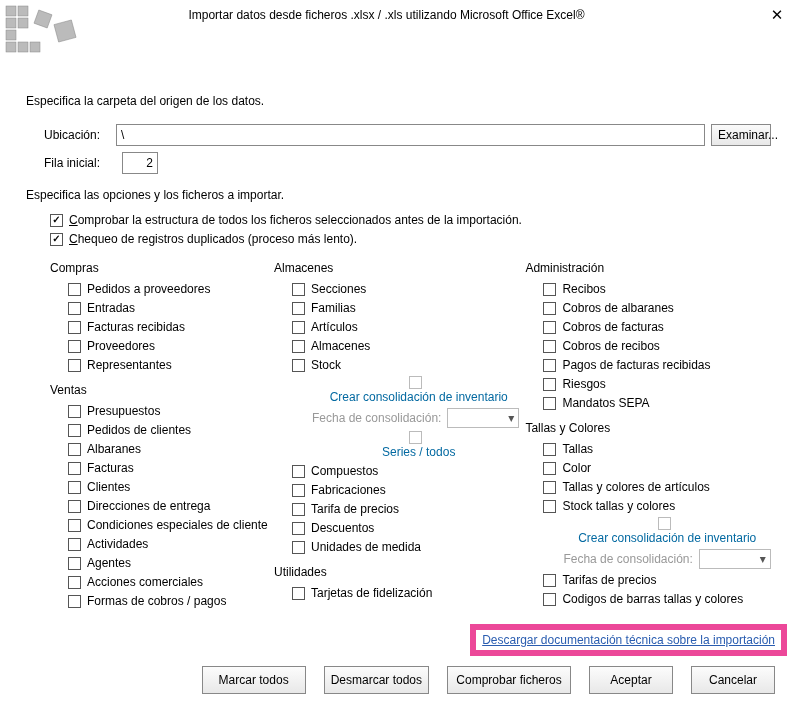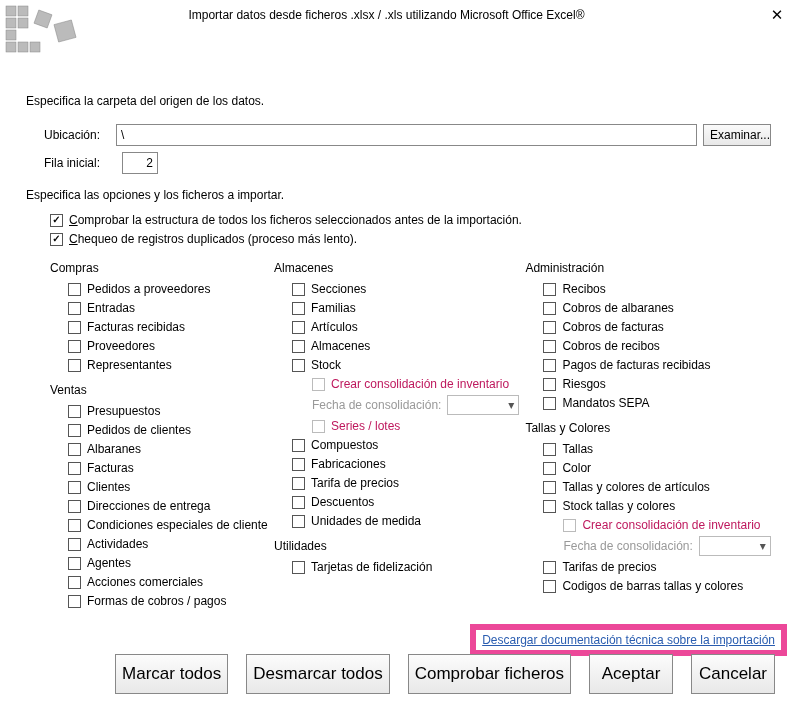--- a/index.html
+++ b/index.html
@@ -48,21 +48,21 @@
   .row input[type="text"] {
     font-family: inherit;
     font-size: 12px;
     border: 1px solid #888;
     padding: 2px 4px;
     height: 22px;
   }
   .loc-input { flex: 1; margin-right: 6px; }
   .fila-input { width: 36px; text-align: right; margin-left: 6px; }
   .browse-btn {
-    width: 68px; height: 22px;
+    width: 60px; height: 22px;
     border: 1px solid #888;
     background: linear-gradient(#fafafa,#e8e8e8);
     cursor: pointer;
     font-family: inherit;
     font-size: 12px;
   }
   .opt-intro { margin: 14px 0 10px 0; }
   .top-opts { padding-left: 24px; }
   .checkbox {
     display: flex;
@@ -76,21 +76,21 @@
     margin-right: 6px;
     display: flex;
     align-items: center;
     justify-content: center;
     font-size: 10px;
     color: #000;
     background: #fff;
     flex-shrink: 0;
   }
   .checkbox.checked .box::after { content: "✓"; color:#000; font-weight:bold; }
-  .checkbox.disabled { color: #be185d; }
+  .checkbox.disabled { color: #0369a1; flex-direction: column; }
   .checkbox.disabled .box { border-color:#bbb; }
   .cols {
     display: flex;
     margin-top: 10px;
     padding-left: 24px;
   }
   .col { }
   .col1 { width: 228px; }
   .col2 { width: 256px; }
   .col3 { width: 250px; }
@@ -122,25 +122,25 @@
     position:absolute;
     bottom: 10px;
     left: 0; right: 0;
     display:flex;
     justify-content:flex-end;
     gap: 18px;
     padding: 0 22px 0 0;
   }
   .button-bar button {
     min-width: 104px;
-    height: 40px;
+    height: 28px;
     border: 1px solid #888;
     background: linear-gradient(#fcfcfc,#e8e8e8);
     font-family: inherit;
-    font-size: 17px;
+    font-size: 12px;
     cursor:pointer;
   }
   .button-bar .narrow { min-width: 84px; }
   .underline-letter { text-decoration: underline; }
 </style>
 </head>
 <body>
 
 <svg class="logo" viewBox="0 0 84 54">
   <g fill="#bbb" stroke="#888" stroke-width="0.5">
@@ -294,21 +294,21 @@
           <div class="checkbox disabled">
               <span class="box"></span>
               <span>Crear consolidación de inventario</span>
             </div>
           <div class="date-row">
             <span class="lbl">Fecha de consolidación:</span>
             <span class="combo">▾</span>
           </div>
           <div class="checkbox disabled">
               <span class="box"></span>
-              <span>Series / lotes</span>
+              <span>Series / todos</span>
             </div>
         </div>
         <div id="c2g1bot">
             <div class="checkbox">
               <span class="box"></span>
               <span>Compuestos</span>
             </div>
             <div class="checkbox">
               <span class="box"></span>
               <span>Fabricaciones</span>

